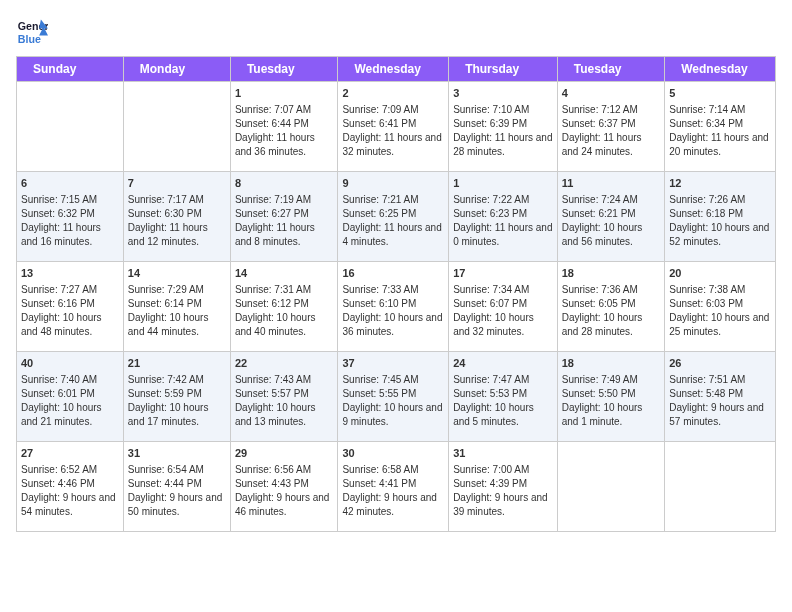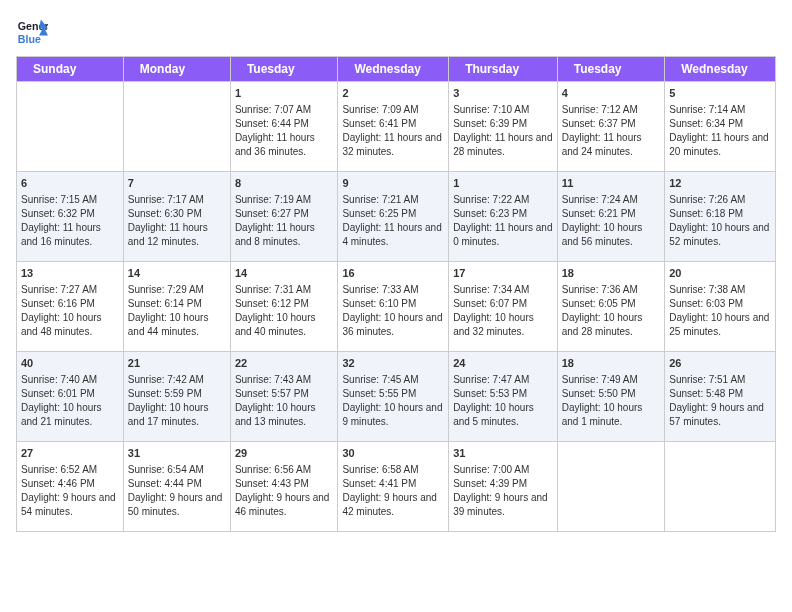--- a/index.html
+++ b/index.html
@@ -201,21 +201,21 @@
         </td>
         <td>
           <span class="day-num">21</span>
           <div class="day-detail">Sunrise: 7:42 AM<br>Sunset: 5:59 PM<br>Daylight: 10 hours and 17 minutes.</div>
         </td>
         <td>
           <span class="day-num">22</span>
           <div class="day-detail">Sunrise: 7:43 AM<br>Sunset: 5:57 PM<br>Daylight: 10 hours and 13 minutes.</div>
         </td>
         <td>
-          <span class="day-num">32</span>
+          <span class="day-num">37</span>
           <div class="day-detail">Sunrise: 7:45 AM<br>Sunset: 5:55 PM<br>Daylight: 10 hours and 9 minutes.</div>
         </td>
         <td>
           <span class="day-num">24</span>
           <div class="day-detail">Sunrise: 7:47 AM<br>Sunset: 5:53 PM<br>Daylight: 10 hours and 5 minutes.</div>
         </td>
         <td>
           <span class="day-num">18</span>
           <div class="day-detail">Sunrise: 7:49 AM<br>Sunset: 5:50 PM<br>Daylight: 10 hours and 1 minute.</div>
         </td>

